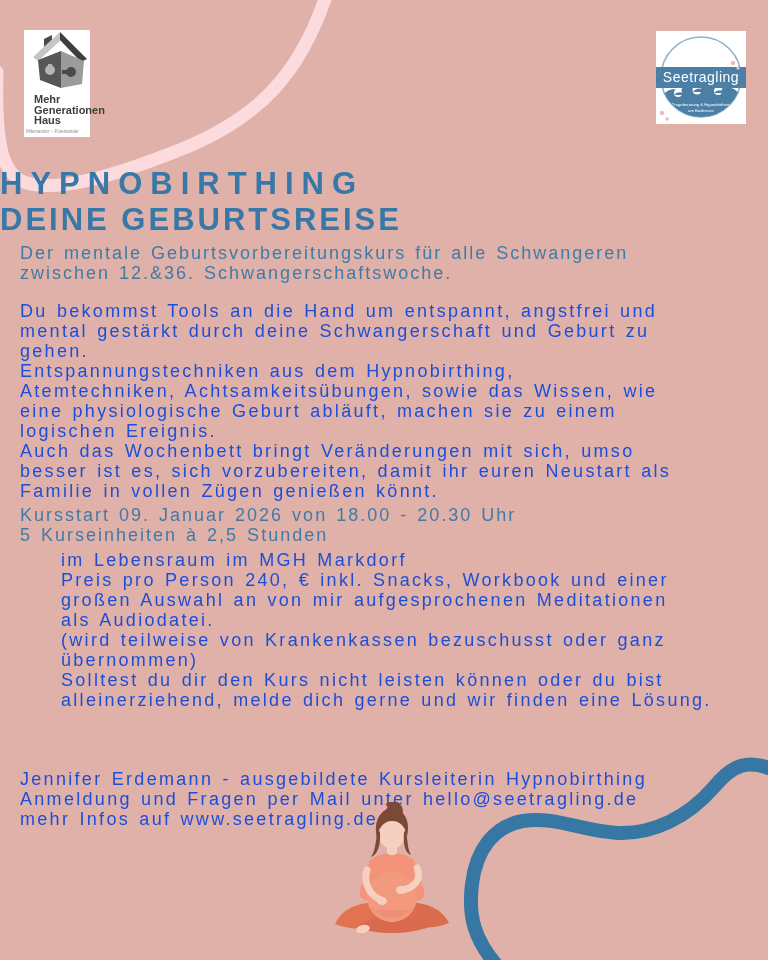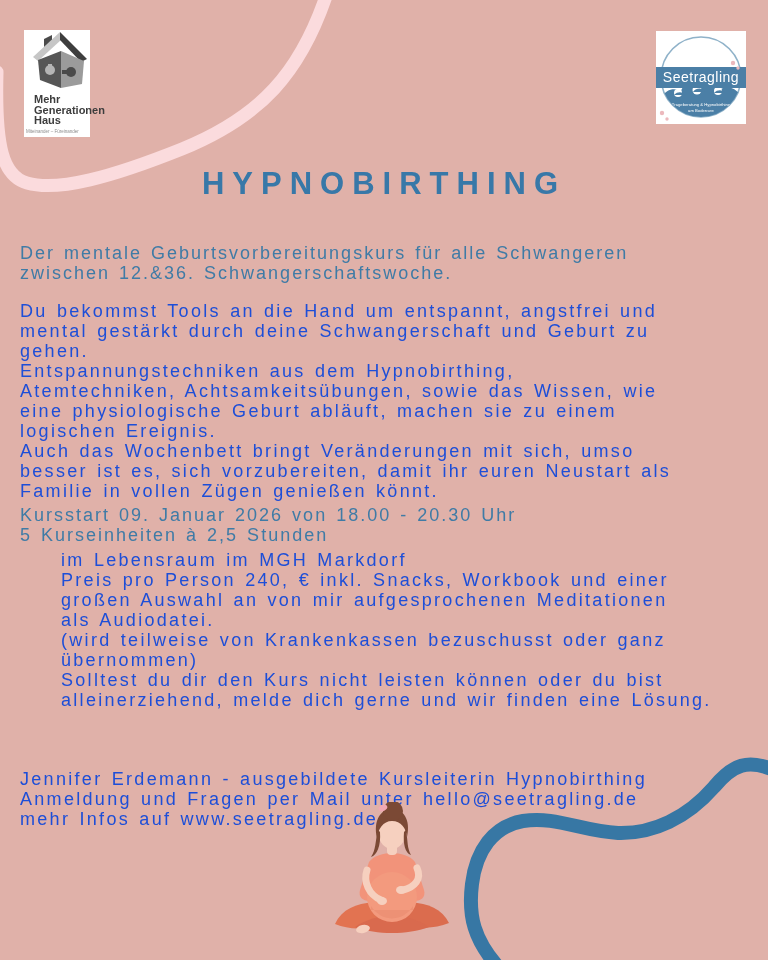--- a/index.html
+++ b/index.html
@@ -13,21 +13,21 @@
 
   
   .mgh-logo { left:24px; top:30px; width:66px; height:107px; background:#fff; padding:0; }
   .mgh-text { padding:0 0 0 2px; color:#3d3d3d; }
   .mgh-line { font-weight:bold; font-size:11px; line-height:10.5px; letter-spacing:0;padding-left:8px; }
   .mgh-tagline { font-size:4.5px; color:#8d8d8d; margin-top:3px; }
 
   .see-logo { left:656px; top:31px; width:90px; height:93px; background:#fff;text-align:right; }
 
   
-  .title { left:0; top:166px; width:768px; text-align:center; color:#3878a8; font-weight:bold; }
+  .title { left:0; top:166px; width:768px; text-align:left; color:#3878a8; font-weight:bold; }
   .title-l1 { font-size:31px; letter-spacing:8px; line-height:36px; }
   .title-l2 { font-size:31px; letter-spacing:3px; line-height:36px; }
 
   .textblock {
     left:20px; width:744px; color:#1d4ed8;
     font-size:18px; line-height:20px; letter-spacing:2.3px; word-spacing:2px;
     white-space:pre-line;
   }
   .bold-blue { font-weight:normal; color:#3f7ba6; letter-spacing:2px; }
   .subtitle { top:243px; }
@@ -87,20 +87,21 @@
       <text x="45" y="51" font-size="14" fill="#ffffff" text-anchor="middle" letter-spacing="0.5">Seetragling</text>
       <circle cx="77" cy="32" r="2.2" fill="#ecb9bd"></circle>
       <circle cx="82" cy="37" r="1.7" fill="#ecb9bd"></circle>
       <circle cx="6" cy="82" r="2.2" fill="#ecb9bd"></circle>
       <circle cx="11" cy="88" r="1.7" fill="#ecb9bd"></circle>
     </svg>
   </div>
 
   <div class="content title">
     <div class="title-l1">HYPNOBIRTHING</div>
+    <div class="title-l2">DEINE GEBURTSREISE</div>
   </div>
 
   <div class="content textblock bold-blue subtitle">Der mentale Geburtsvorbereitungskurs für alle Schwangeren
 zwischen 12.&amp;36. Schwangerschaftswoche.</div>
 
   <div class="content textblock intro">Du bekommst Tools an die Hand um entspannt, angstfrei und
 mental gestärkt durch deine Schwangerschaft und Geburt zu
 gehen.
 Entspannungstechniken aus dem Hypnobirthing,
 Atemtechniken, Achtsamkeitsübungen, sowie das Wissen, wie

